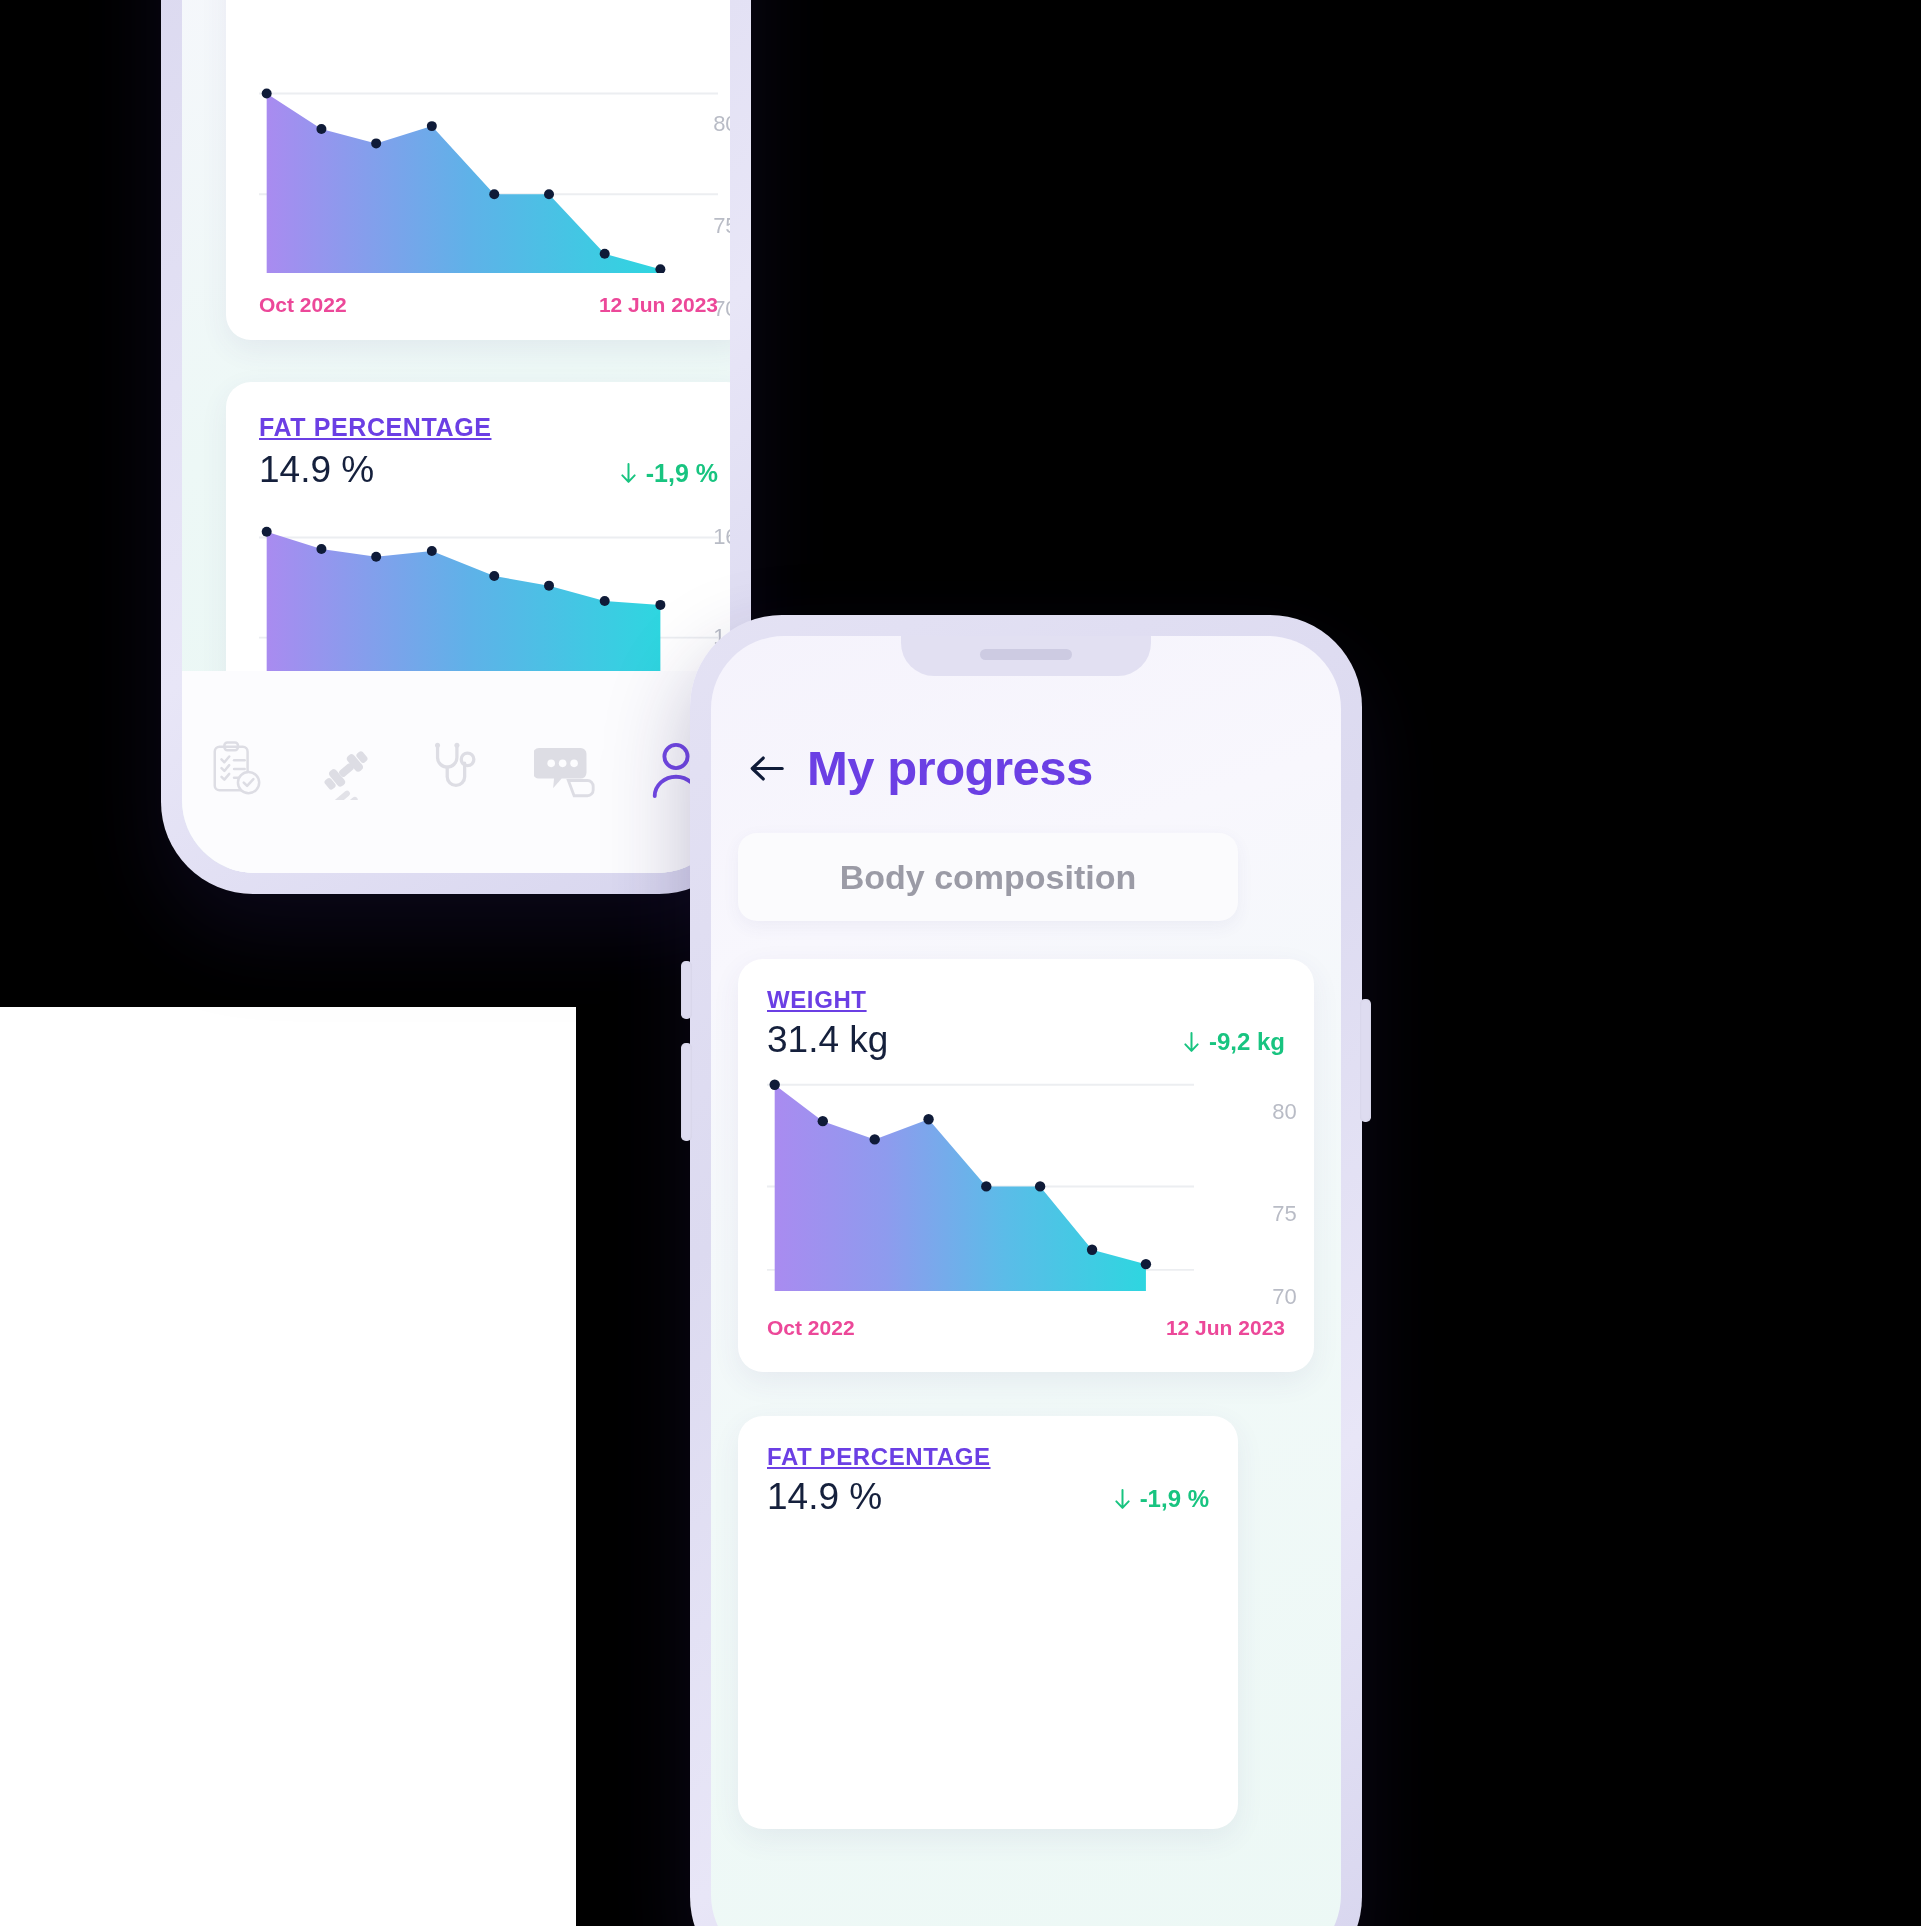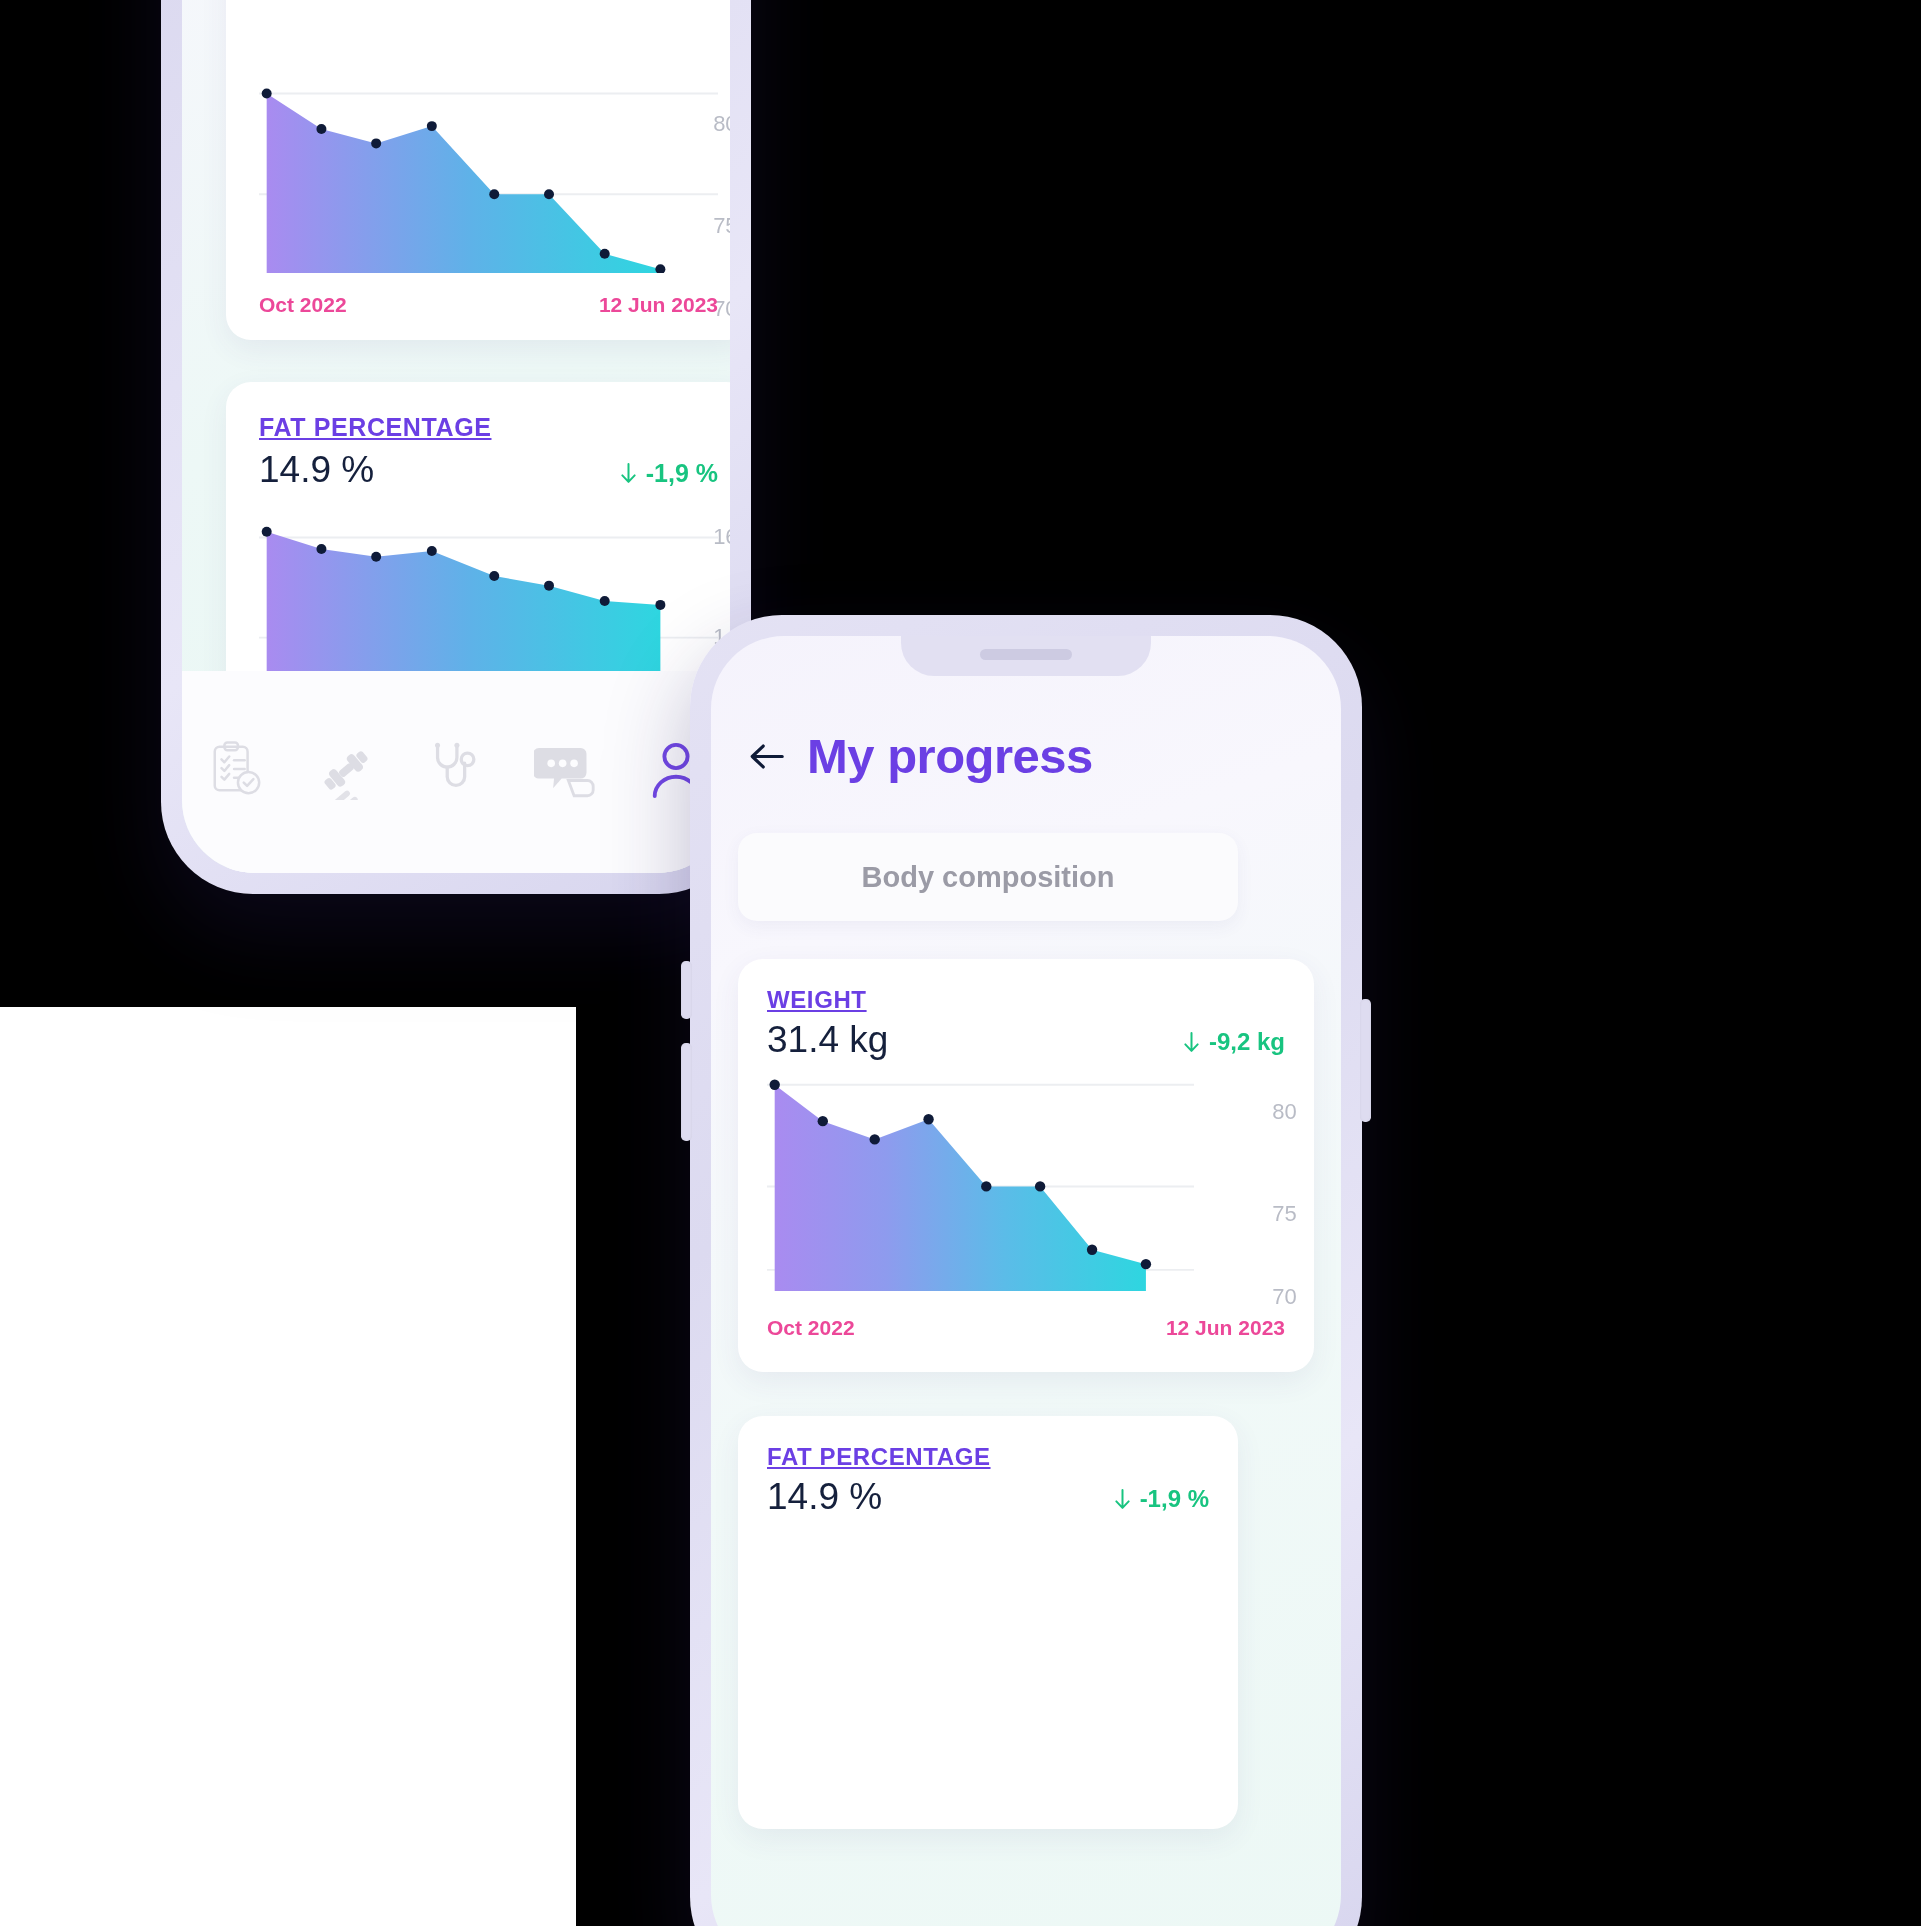--- a/index.html
+++ b/index.html
@@ -39,21 +39,21 @@
 
   
   .navbar{position:absolute;left:0;right:0;bottom:0;background:#fcfcfe;
           display:flex;align-items:center;justify-content:space-around;}
   .nav-ico{opacity:.95;}
 
   
   #phone-front{left:690px;top:615px;width:672px;height:1374px;}
   #phone-front .phone-inner{background:linear-gradient(160deg,#f5f3fc 0%,#f8f7fd 22%,#f1f9f8 55%,#ecf8f5 100%);}
 
-  .topbar{position:absolute;display:flex;align-items:center;gap:21px;}
+  .topbar{position:absolute;display:flex;align-items:center;gap:21px;margin-top:12px;}
   .page-title{color:#6B3FE4;font-weight:800;letter-spacing:-0.5px;}
   .back-arrow{display:block;}
 
   .segment{position:absolute;background:#fbfbfd;border-radius:19px;display:flex;align-items:center;
            box-shadow:0 5.8px 17.3px rgba(70,60,130,.06);}
   .seg-btn{flex:1;text-align:center;font-weight:700;}
   .seg-btn.active{background:#0FC97E;color:#fff;border-radius:15.4px;
                   box-shadow:0 5.8px 15.4px rgba(15,201,126,.30);}
   .seg-btn.inactive{color:#9b9ba6;}
 
@@ -219,21 +219,21 @@
     <div class="screen-scroll">
 
       <div class="topbar" style="left:37px;top:92px;">
         <svg class="back-arrow" width="38" height="33" viewBox="0 0 40 34">
           <path d="M36 17 H5 M16 6 L4.5 17 L16 28" fill="none" stroke="#0f1b38" stroke-width="3.4" stroke-linecap="round" stroke-linejoin="round"></path>
         </svg>
         <div class="page-title" style="font-size:49px;">My progress</div>
       </div>
 
       <div class="segment" style="left:27px;top:197px;width:500px;height:88px;">
-        <div class="seg-btn inactive" style="height:73px;line-height:73px;font-size:29px;">Body composition</div>
+        <div class="seg-btn inactive" style="height:73px;line-height:73px;font-size:34px;">Body composition</div>
       </div>
 
       <div class="card" style="left:27px;top:323px;width:576px;height:413px;">
         <div class="card-label" style="position:absolute;left:29px;top:27px;font-size:24px;">WEIGHT</div>
         <div class="card-value" style="position:absolute;left:29px;top:60px;font-size:37px;">31.4 kg</div>
         <div style="position:absolute;right:29px;top:69px;display:flex;align-items:center;gap:7.7px;">
           <svg width="19" height="21" viewBox="0 0 20 22">
             <path d="M10 1 L10 19 M3.5 13 L10 19.8 L16.5 13" fill="none" stroke="#18c480" stroke-width="2.1" stroke-linecap="round" stroke-linejoin="round"></path>
           </svg>
           <span class="card-delta" style="font-size:24px;">-9,2 kg</span>

